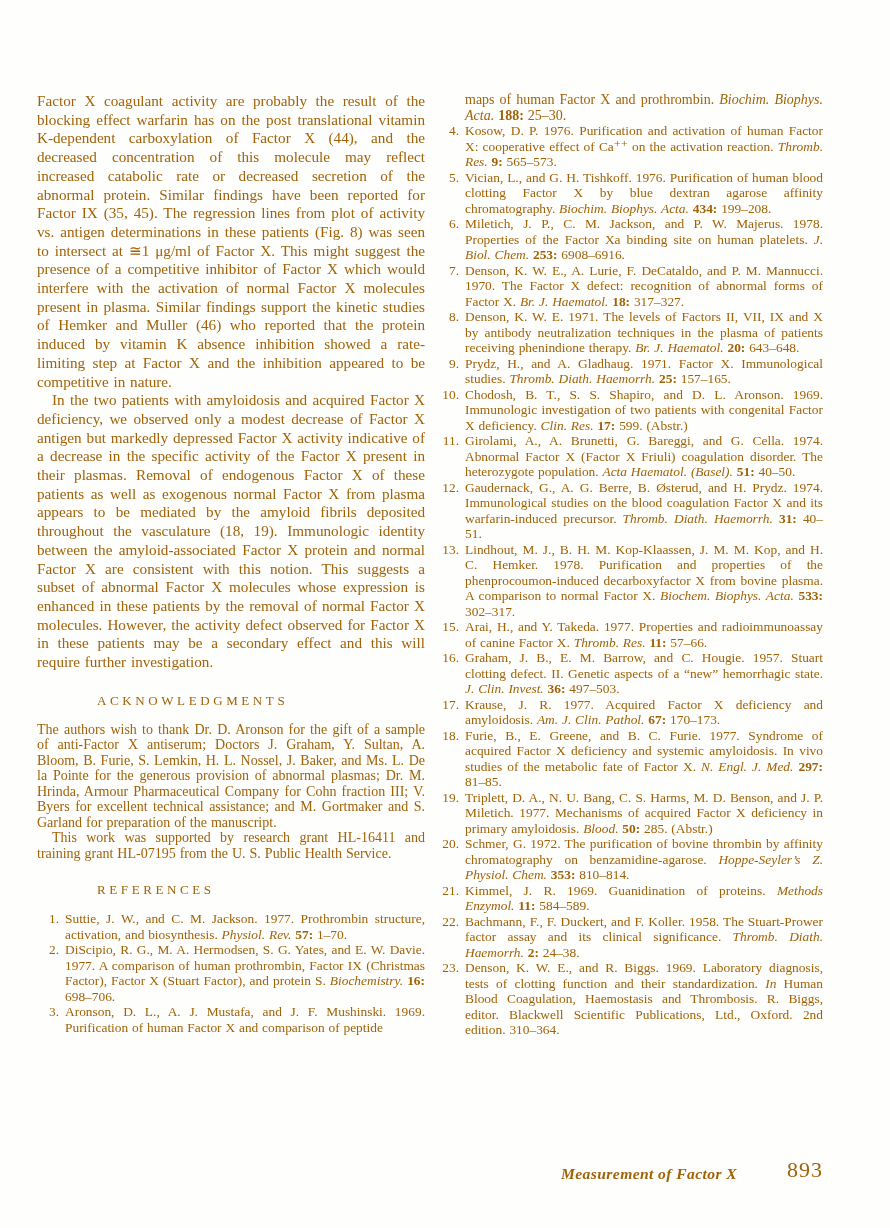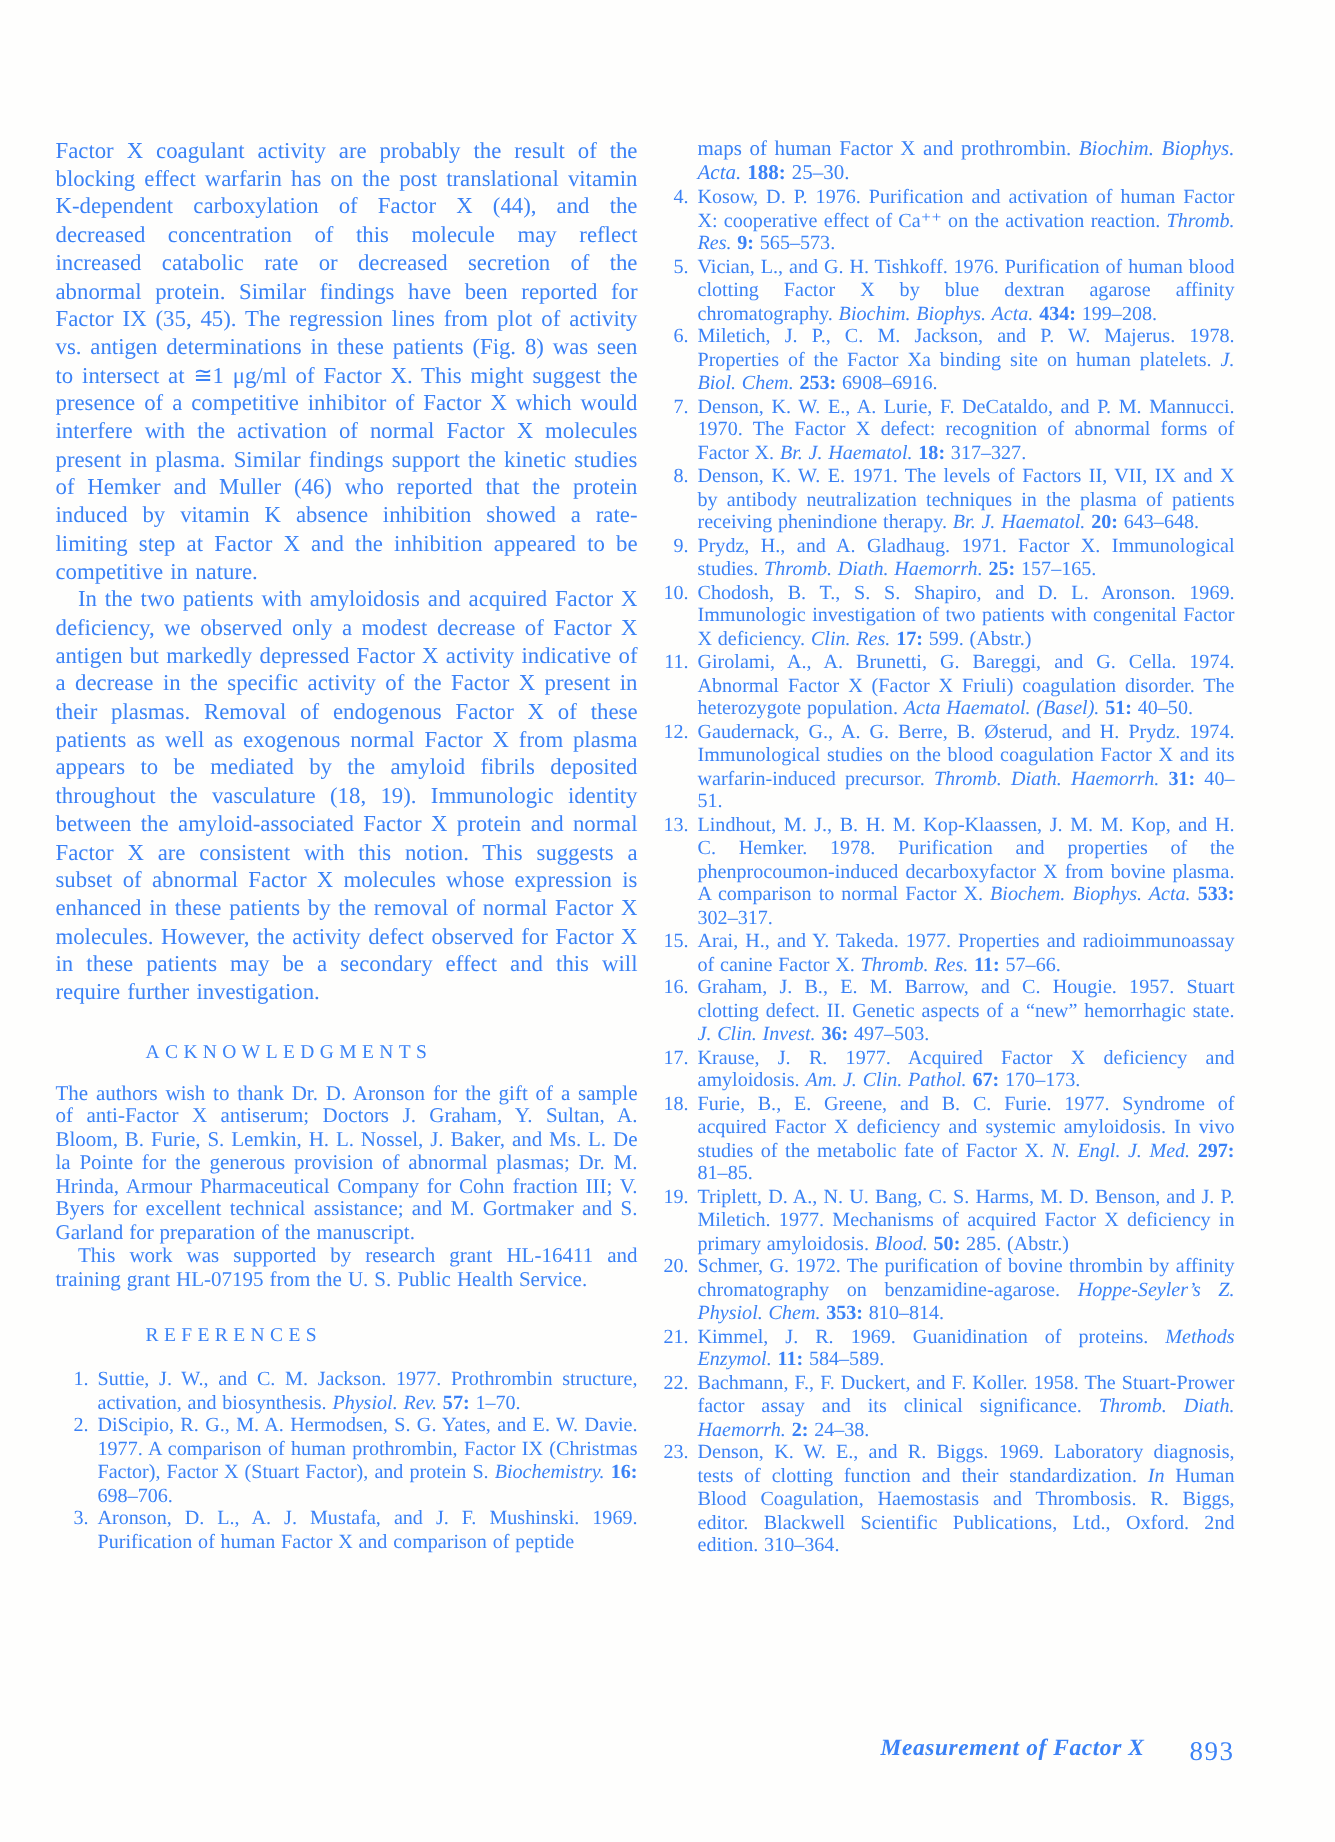--- a/index.html
+++ b/index.html
@@ -3,21 +3,21 @@
 <meta charset="utf-8">
 <style>
   html,body{margin:0;padding:0;}
   body{background:#e8e8e8;}
   .page{
     position:relative;
     width:890px;height:1228px;
     margin:0 auto;
     background:#fefefdf5;
     background-color:#fefefd;
-    color:#3b82f6;
+    color:#a16207;
     font-family:"Liberation Serif","DejaVu Serif",serif;
     overflow:hidden;
   }
   .col{position:absolute;top:92px;}
   .col-left{left:37px;width:388px;}
   .col-right{left:437px;width:386px;}
 
   .body-par{
     font-size:15.2px;
     line-height:18.7px;
@@ -64,31 +64,31 @@
   .it{font-style:italic;}
   .bd{font-weight:700;}
 
   .footer{
     position:absolute;
     left:437px;
     top:1157px;
     width:386px;
     display:flex;
     justify-content:flex-end;
-    align-items:flex-start;
-    gap:30px;
+    align-items:flex-end;
+    gap:50px;
   }
   .running-title{
     font-style:italic;
     font-weight:700;
     font-size:15.6px;
     letter-spacing:0.4px;
   }
   .page-number{
-    font-size:18px;
+    font-size:22px;
     letter-spacing:1px;
   }
 </style>
 </head>
 <body>
 
 <div class="page">
 
   <div class="col col-left">
     <p class="body-par">Factor X coagulant activity are probably the result of the blocking effect warfarin has on the post translational vitamin K-dependent carboxylation of Factor X (44), and the decreased concentration of this molecule may reflect increased catabolic rate or decreased secretion of the abnormal protein. Similar findings have been reported for Factor IX (35, 45). The regression lines from plot of activity vs. antigen determinations in these patients (Fig. 8) was seen to intersect at ≅1 μg/ml of Factor X. This might suggest the presence of a competitive inhibitor of Factor X which would interfere with the activation of normal Factor X molecules present in plasma. Similar findings support the kinetic studies of Hemker and Muller (46) who reported that the protein induced by vitamin K absence inhibition showed a rate-limiting step at Factor X and the inhibition appeared to be competitive in nature.</p>

